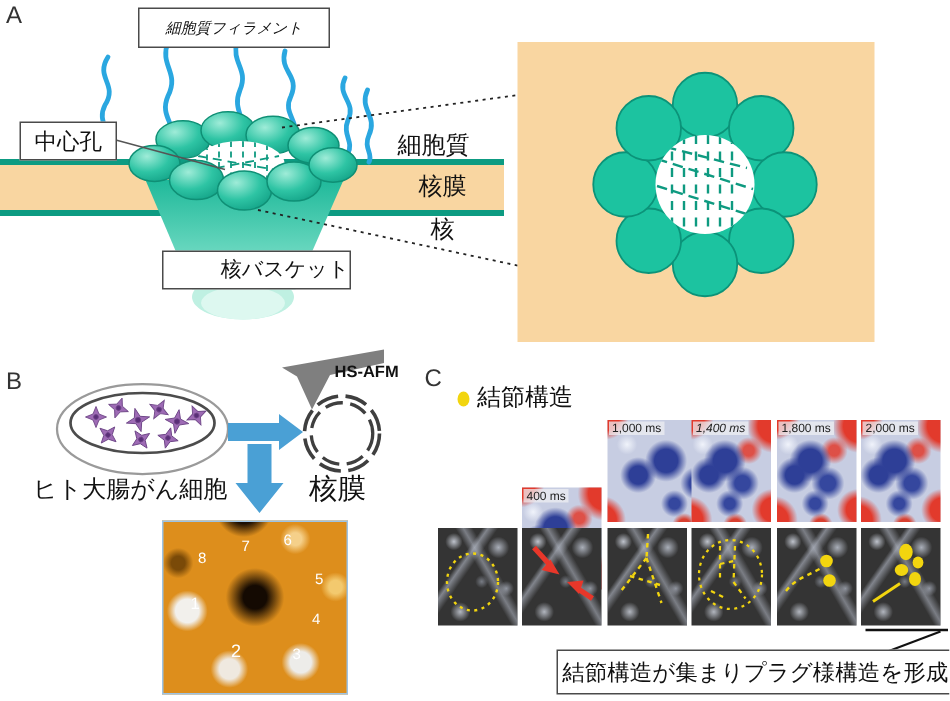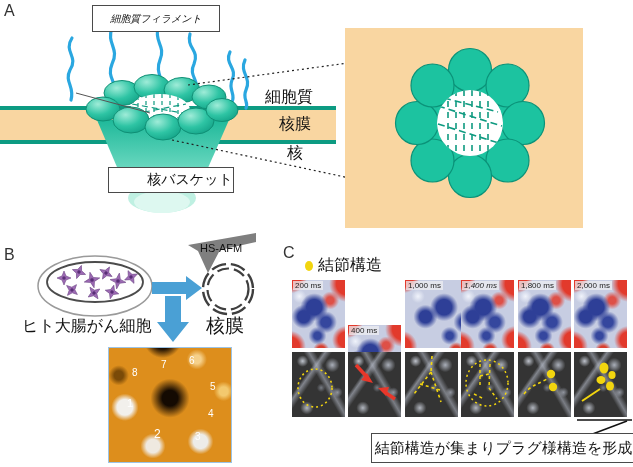--- a/index.html
+++ b/index.html
@@ -161,20 +161,21 @@
       <line x1="472" y1="90" x2="472" y2="156" stroke-dasharray="6 5"></line>
       <line x1="480" y1="90" x2="480" y2="156" stroke-dasharray="6 5"></line>
       <line x1="488" y1="90" x2="488" y2="156" stroke-dasharray="6 5"></line>
       <line x1="438" y1="106" x2="502" y2="126" stroke-dasharray="7 4"></line>
       <line x1="438" y1="124" x2="502" y2="144" stroke-dasharray="7 4"></line>
       <line x1="444" y1="98" x2="498" y2="112" stroke-dasharray="7 4"></line>
     </g>
   </svg>
 
   <div class="abs boxlabel" style="left:92px;top:5px;width:126px;height:25px;font-size:10px;font-style:italic;">細胞質フィラメント</div>
+  <div class="abs boxlabel" style="left:13px;top:81px;width:63px;height:24px;font-size:15px;">中心孔</div>
   <div class="abs plain" style="left:265px;top:87px;font-size:16px;">細胞質</div>
   <div class="abs plain" style="left:279px;top:114px;font-size:16px;">核膜</div>
   <div class="abs plain" style="left:287px;top:143px;font-size:16px;">核</div>
   <div class="abs boxlabel" style="left:108px;top:167px;width:86px;height:24px;font-size:14px;padding-left:38px;">核バスケット</div>
 
   <div class="abs panel-letter" style="left:4px;top:246px;">B</div>
 
   <svg class="abs" style="left:0;top:230px;" width="290" height="120" viewBox="0 0 290 120">
 
     <ellipse cx="95" cy="56" rx="57" ry="30" fill="none" stroke="#9a9a9a" stroke-width="1.5"></ellipse>
@@ -223,42 +224,39 @@
       <polygon points="152,52 186,52 186,46 202,58 186,70 186,64 152,64"></polygon>
       <polygon points="165,66 181,66 181,92 189,92 173,112 157,92 165,92"></polygon>
     </g>
 
     <polygon points="188,15 256,3 256,12 220,20 208,43 198,21" fill="#7f7f7f"></polygon>
 
     <circle cx="228" cy="59" r="25" fill="#fff" stroke="#3f3f3f" stroke-width="2.4" stroke-dasharray="15 5"></circle>
     <circle cx="228" cy="59" r="20.5" fill="none" stroke="#3f3f3f" stroke-width="2.2" stroke-dasharray="12 5"></circle>
   </svg>
 
-  <div class="abs plain" style="left:200px;top:242px;font-size:11px;font-weight:normal;">HS-AFM</div>
+  <div class="abs plain" style="left:223px;top:242px;font-size:11px;font-weight:bold;">HS-AFM</div>
   <div class="abs plain" style="left:206px;top:313px;font-size:19px;">核膜</div>
   <div class="abs plain" style="left:22px;top:316px;font-size:16px;">ヒト大腸がん細胞</div>
 
   <div class="abs afm">
     <span class="afm-num" style="left:18px;top:50px;font-size:11px;">1</span>
     <span class="afm-num" style="left:45px;top:81px;font-size:12px;">2</span>
     <span class="afm-num" style="left:86px;top:84px;">3</span>
     <span class="afm-num" style="left:99px;top:61px;">4</span>
     <span class="afm-num" style="left:101px;top:34px;">5</span>
     <span class="afm-num" style="left:80px;top:8px;">6</span>
     <span class="afm-num" style="left:52px;top:12px;">7</span>
     <span class="afm-num" style="left:23px;top:20px;">8</span>
   </div>
 
   <div class="abs panel-letter" style="left:283px;top:244px;">C</div>
   <div class="abs legend-dot" style="left:305px;top:261px;"></div>
   <div class="abs plain" style="left:318px;top:255px;font-size:16px;">結節構造</div>
 
-  <div class="tile heat" style="left:292px;top:280px;">
-      <span class="t-label">200 ms</span>
-    </div>
   <div class="tile heat" style="left:348px;top:280px;margin-top:45px;">
       <span class="t-label">400 ms</span>
     </div>
   <div class="tile heat" style="left:405px;top:280px;padding-left:40px;">
       <span class="t-label">1,000 ms</span>
     </div>
   <div class="tile heat" style="left:461px;top:280px;font-style:italic;">
       <span class="t-label">1,400 ms</span>
     </div>
   <div class="tile heat" style="left:518px;top:280px;">

